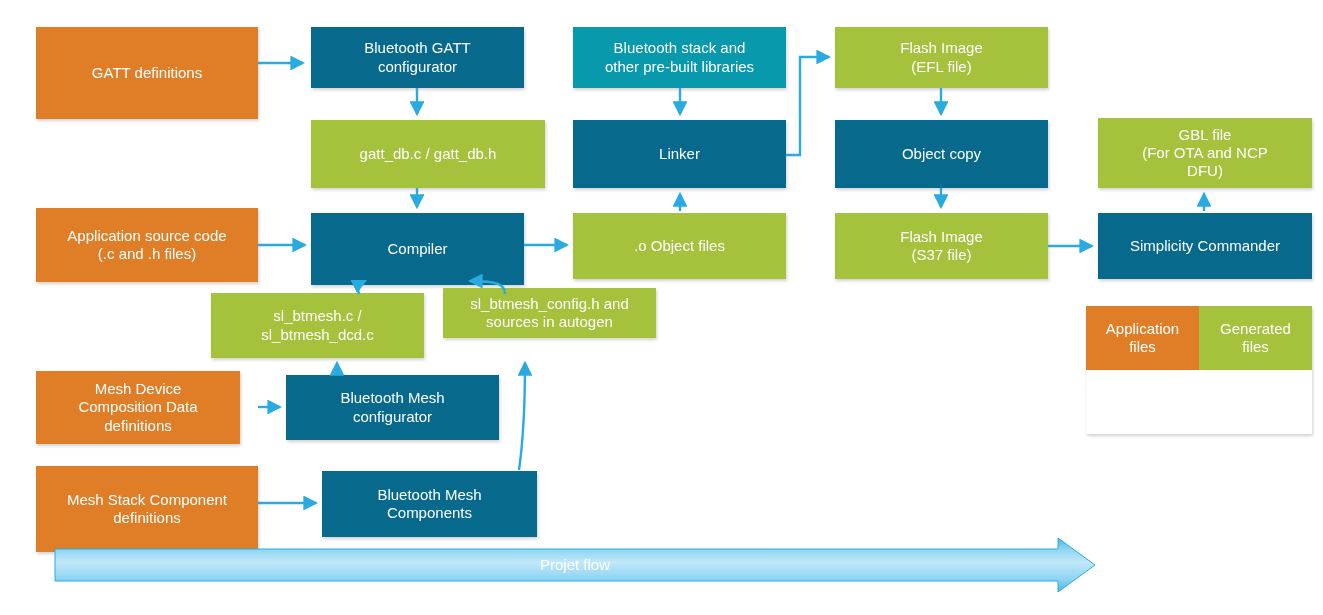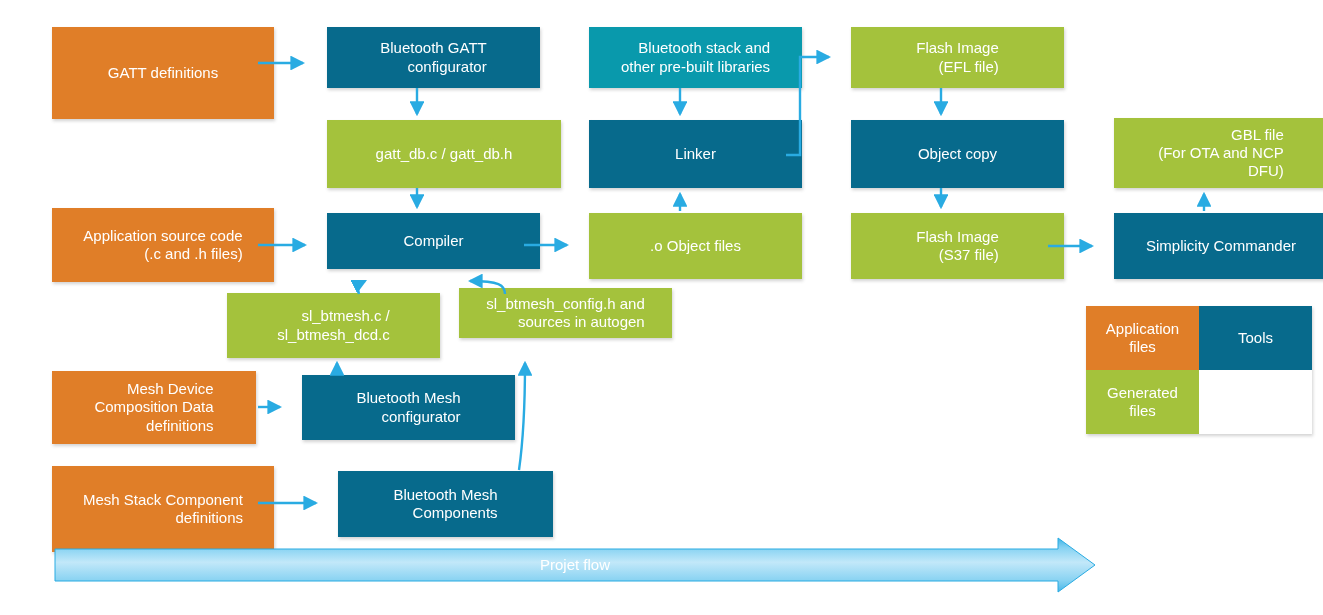--- a/index.html
+++ b/index.html
@@ -12,26 +12,25 @@
   *{margin:0;padding:0;box-sizing:border-box;}
   html,body{background:#ffffff;}
   body{
     font-family:"Liberation Sans","DejaVu Sans",sans-serif;
     width:1323px;height:615px;position:relative;overflow:hidden;
   }
   .canvas{position:absolute;left:0;top:0;width:1323px;height:615px;}
   .node{
     position:absolute;
     display:flex;align-items:center;justify-content:center;
-    text-align:right;color:#ffffff;
+    text-align:center;color:#ffffff;
     font-size:15px;line-height:1.22;
     white-space:pre-line;
     padding:2px 4px;
     box-shadow:1px 2px 3px rgba(80,80,80,0.25);
-    margin-left:16px;
   }
   .application{background:var(--application-files,#E07E28);}
   .tools{background:var(--tools,#076A8C);}
   .libraries{background:var(--libraries,#0999AC);}
   .generated{background:var(--generated-files,#A4C23C);}
   .legend{
     position:absolute;left:1086px;top:306px;width:226px;height:128px;
     display:grid;grid-template-columns:1fr 1fr;grid-template-rows:1fr 1fr;
     box-shadow:1px 2px 3px rgba(80,80,80,0.25);
   }
@@ -63,21 +62,21 @@
 
   <div class="node generated" style="left:311px;top:120px;width:234px;height:68px">gatt_db.c / gatt_db.h</div>
   <div class="node tools" style="left:573px;top:120px;width:213px;height:68px">Linker</div>
   <div class="node generated" style="left:1098px;top:118px;width:214px;height:70px">GBL file
 (For OTA and NCP
 DFU)</div>
   <div class="node tools" style="left:835px;top:120px;width:213px;height:68px">Object copy</div>
 
   <div class="node application" style="left:36px;top:208px;width:222px;height:74px">Application source code
 (.c and .h files)</div>
-  <div class="node tools" style="left:311px;top:213px;width:213px;height:56px">Compiler</div>
+  <div class="node tools" style="left:311px;top:213px;width:213px;height:72px">Compiler</div>
   <div class="node generated" style="left:573px;top:213px;width:213px;height:66px">.o Object files</div>
   <div class="node generated" style="left:835px;top:213px;width:213px;height:66px">Flash Image
 (S37 file)</div>
   <div class="node tools" style="left:1098px;top:213px;width:214px;height:66px">Simplicity Commander</div>
 
   <div class="node generated" style="left:211px;top:293px;width:213px;height:65px">sl_btmesh.c /
 sl_btmesh_dcd.c</div>
   <div class="node generated" style="left:443px;top:288px;width:213px;height:50px">sl_btmesh_config.h and
 sources in autogen</div>
 
@@ -88,21 +87,20 @@
 configurator</div>
 
   <div class="node application" style="left:36px;top:466px;width:222px;height:86px">Mesh Stack Component
 definitions</div>
   <div class="node tools" style="left:322px;top:471px;width:215px;height:66px">Bluetooth Mesh
 Components</div>
 
   <div class="legend">
     <div class="cell application">Application
 files</div>
-    <div class="cell tools">Tools</div>
     <div class="cell generated">Generated
 files</div>
   </div>
 
   <svg class="overlay" width="1323" height="615" viewBox="0 0 1323 615">
     <defs>
       <marker id="arr" viewBox="0 0 10 10" refX="8.5" refY="5" markerWidth="6.2" markerHeight="6.2" orient="auto-start-reverse">
         <path d="M0 0 L10 5 L0 10 z" class="arrowhead"></path>
       </marker>
       <linearGradient id="flowGrad" x1="0" y1="538" x2="0" y2="592" gradientUnits="userSpaceOnUse">

